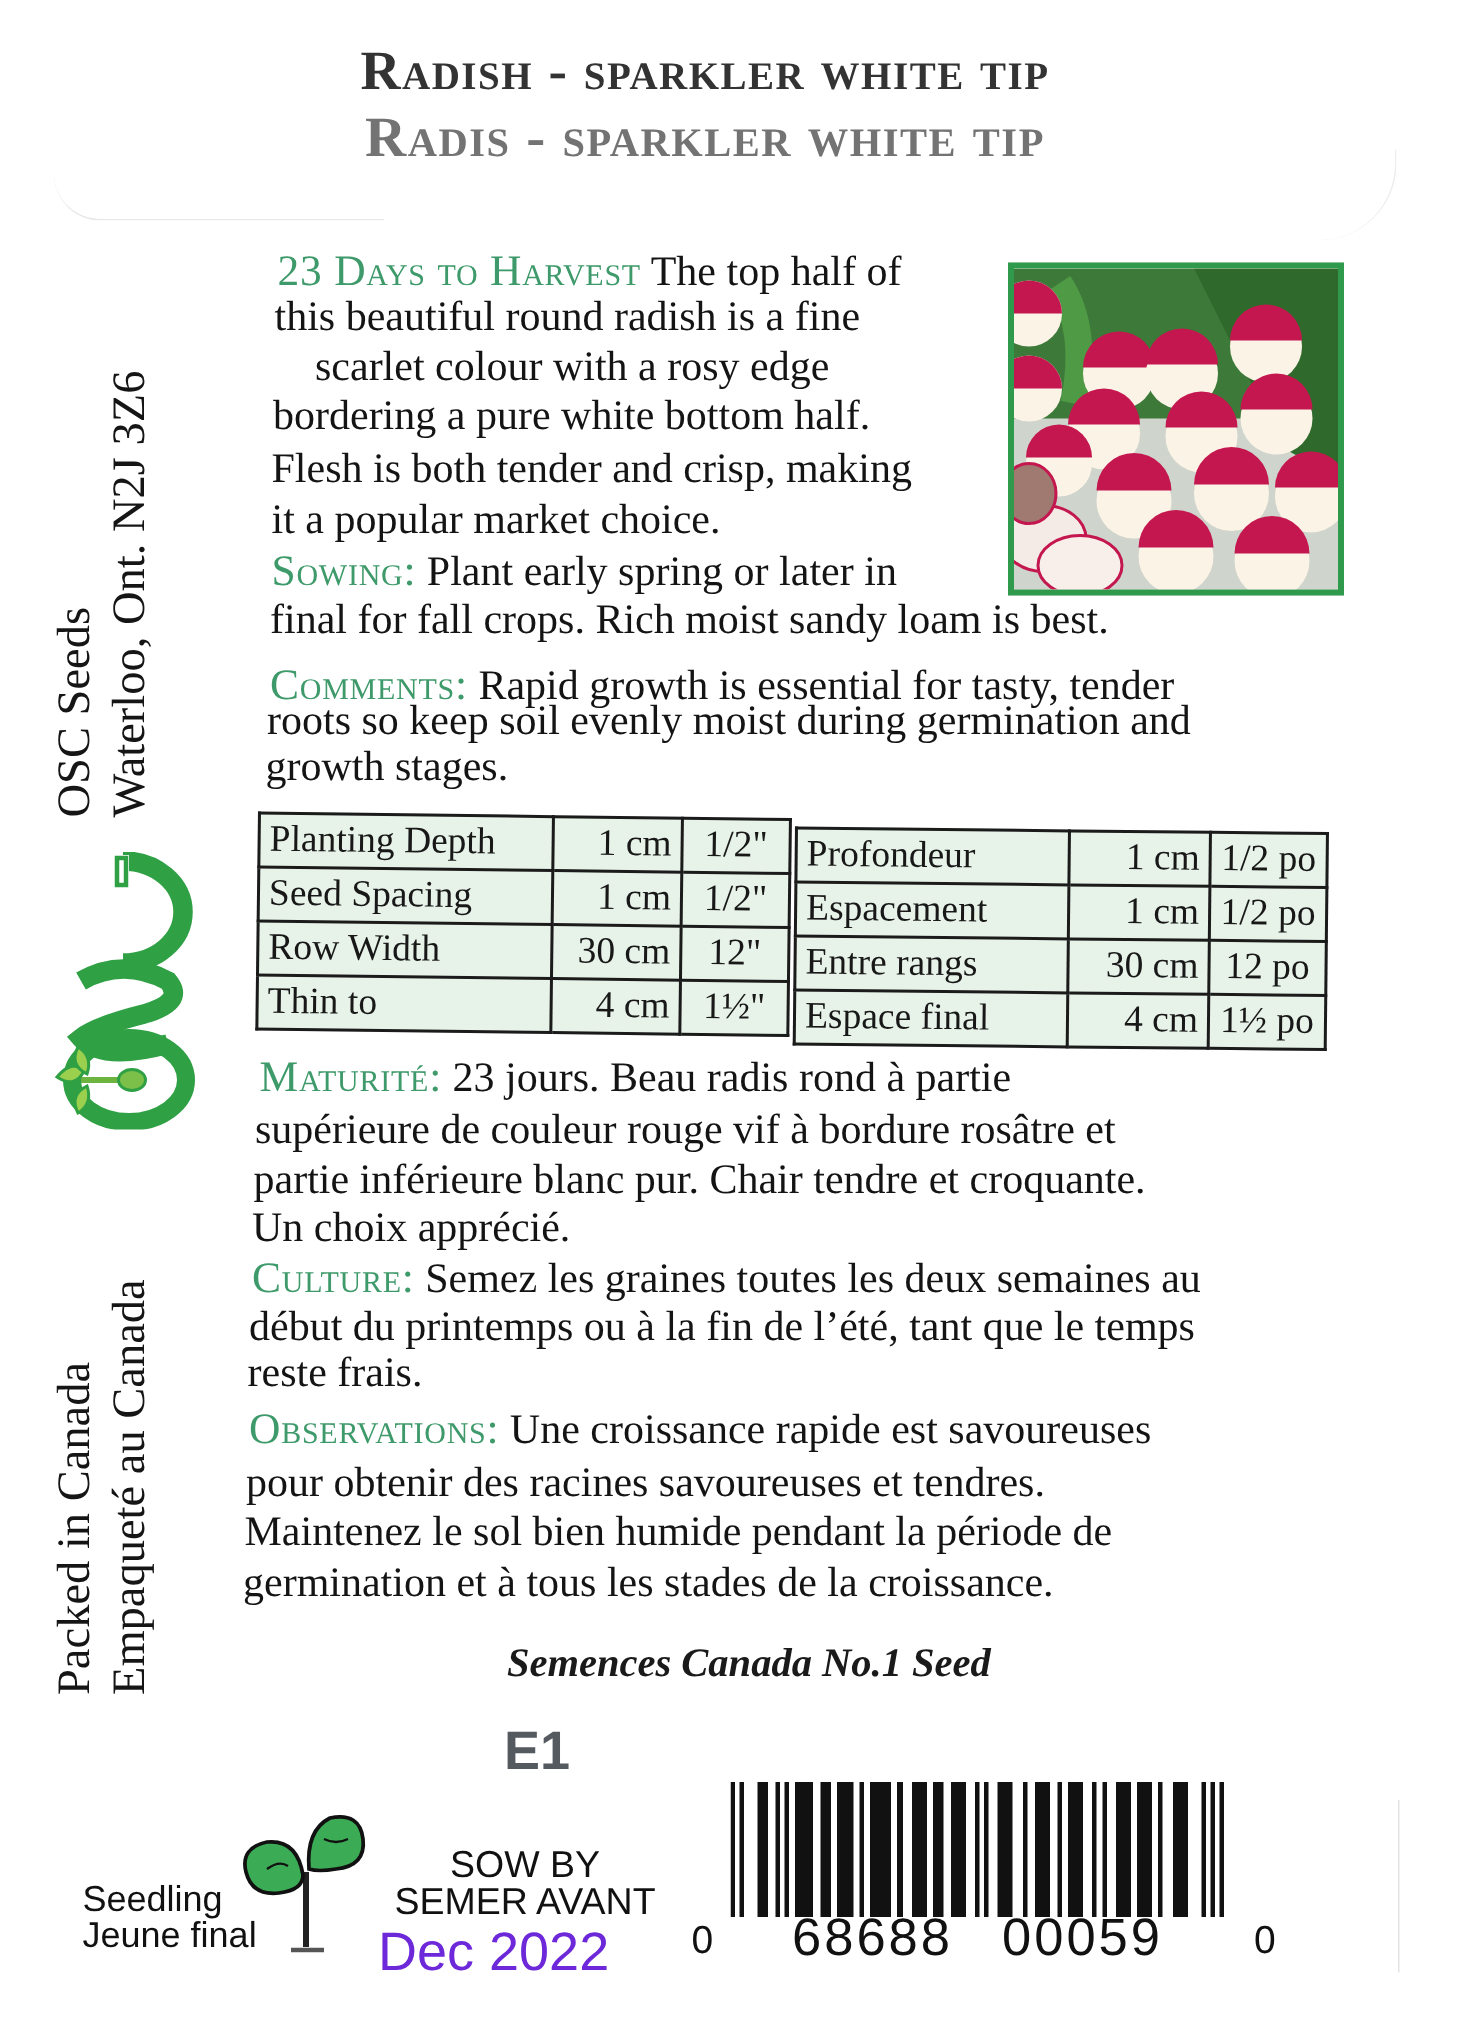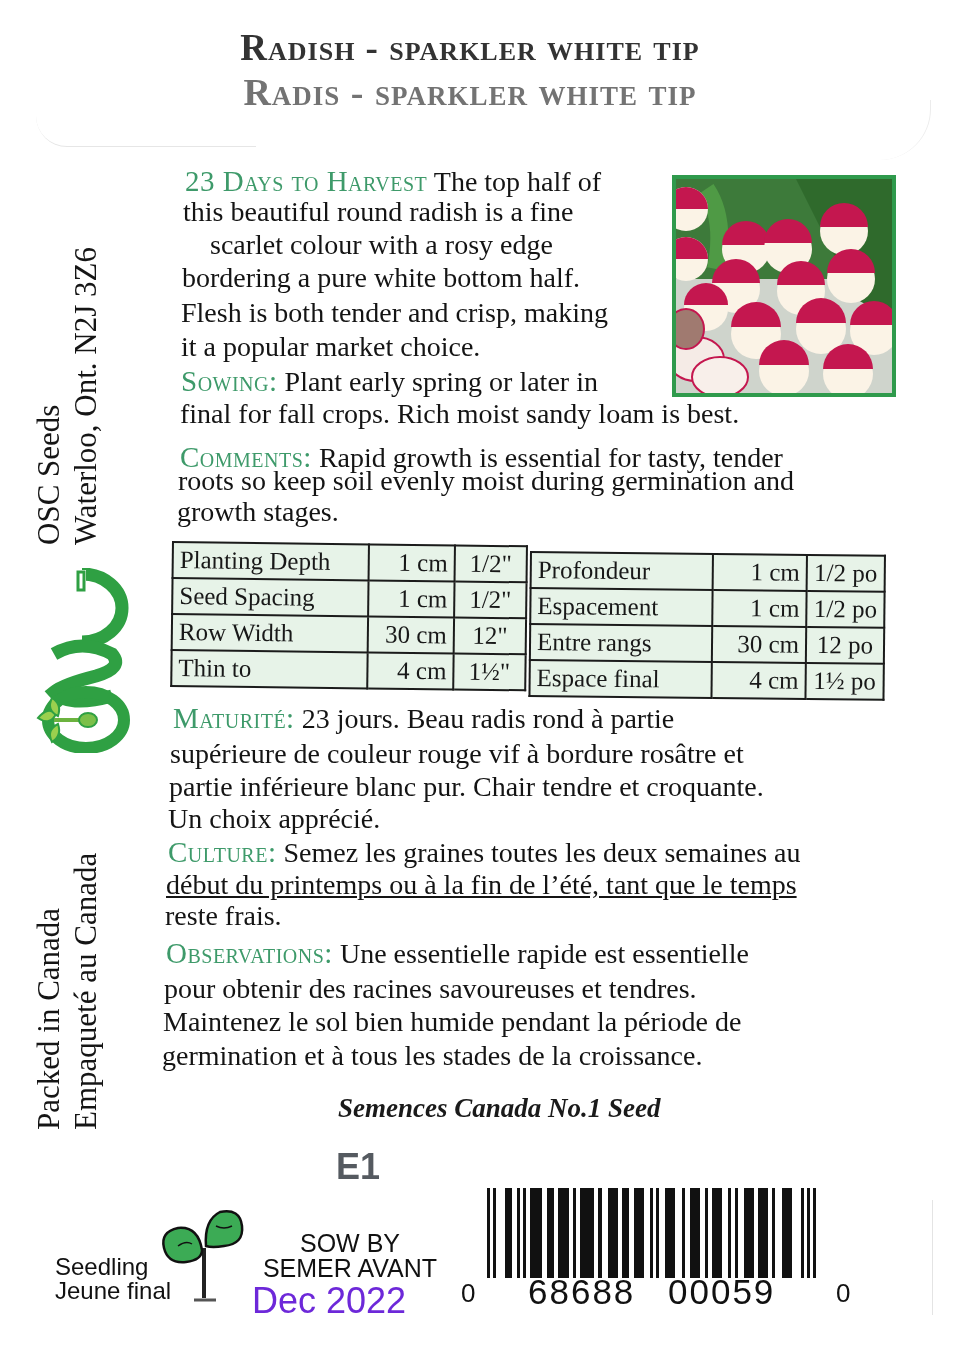--- a/index.html
+++ b/index.html
@@ -218,26 +218,26 @@
   <span>23 jours.  Beau radis rond à partie</span>
 </div>
 <div class="p" style="left:170px; top:738px;">supérieure de couleur rouge vif à bordure rosâtre et</div>
 <div class="p" style="left:169px; top:771px;">partie inférieure blanc pur.  Chair tendre et croquante.</div>
 <div class="p" style="left:168px; top:803px;">Un choix apprécié.</div>
 
 <div class="p" style="left:168px; top:836px;">
   <span class="lbl">Culture:</span>
   <span>Semez les graines toutes les deux semaines au</span>
 </div>
-<div class="p" style="left:166px; top:869px;text-decoration:underline;">début du printemps ou à la fin de l’été, tant que le temps</div>
+<div class="p" style="left:166px; top:869px;">début du printemps ou à la fin de l’été, tant que le temps</div>
 <div class="p" style="left:165px; top:900px;">reste frais.</div>
 
 <div class="p" style="left:166px; top:937px;">
   <span class="lbl">Observations:</span>
-  <span>Une essentielle rapide est essentielle</span>
+  <span>Une croissance rapide est savoureuses</span>
 </div>
 <div class="p" style="left:164px; top:973px;">pour obtenir des racines savoureuses et tendres.</div>
 <div class="p" style="left:163px; top:1006px;">Maintenez le sol bien humide pendant la période de</div>
 <div class="p" style="left:162px; top:1040px;">germination et à tous les stades de la croissance.</div>
 
 <div class="grade">Semences Canada No.1 Seed</div>
 
 <div class="lot">E1</div>
 
 <div class="seedling-text a">Seedling</div>

